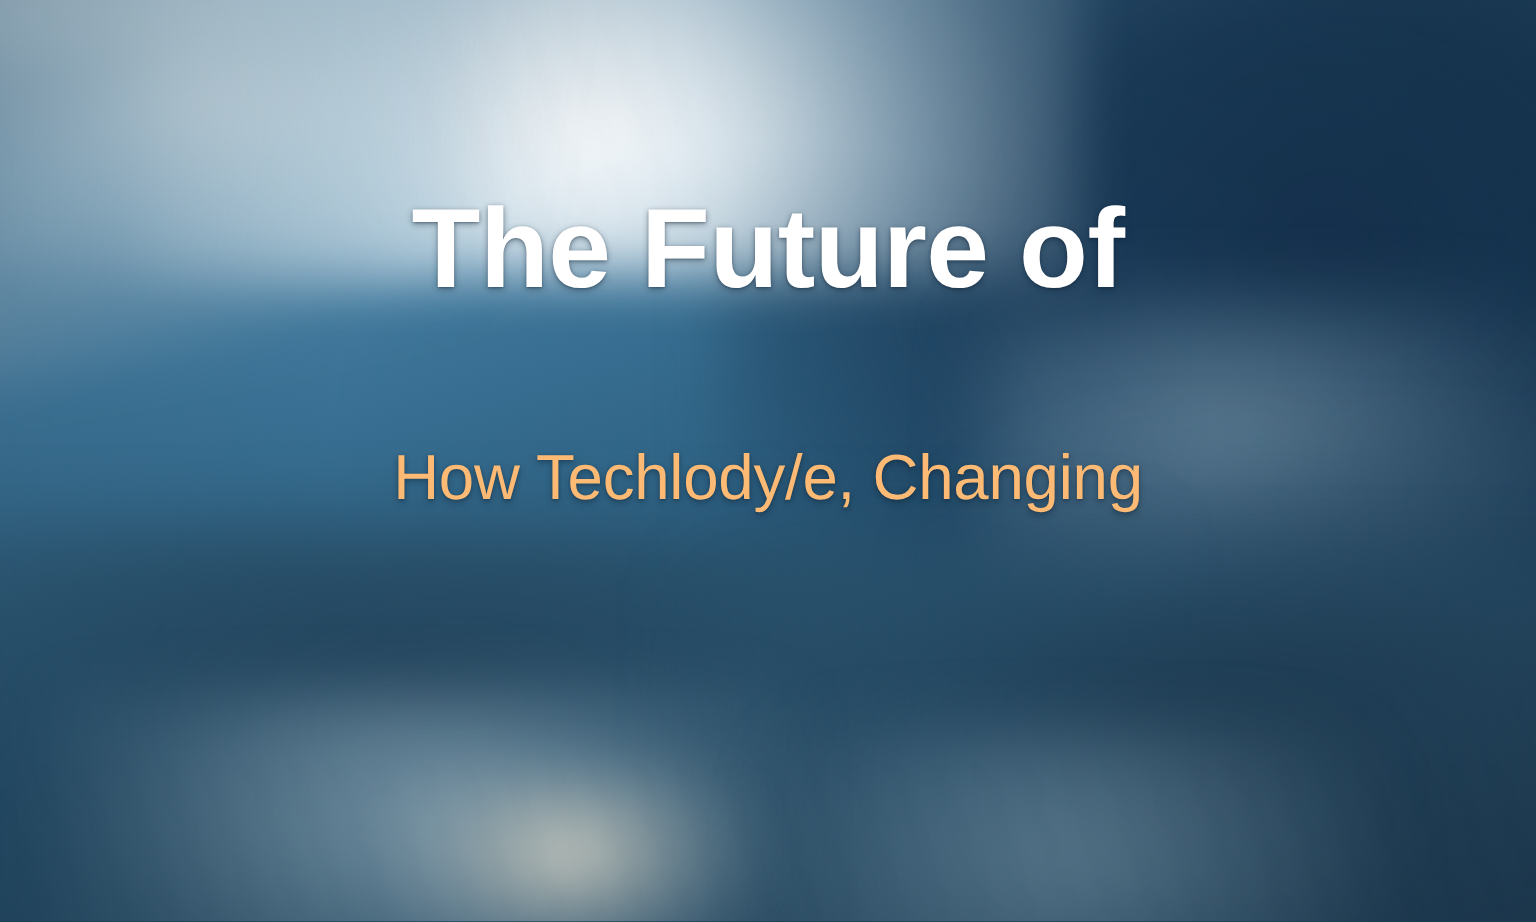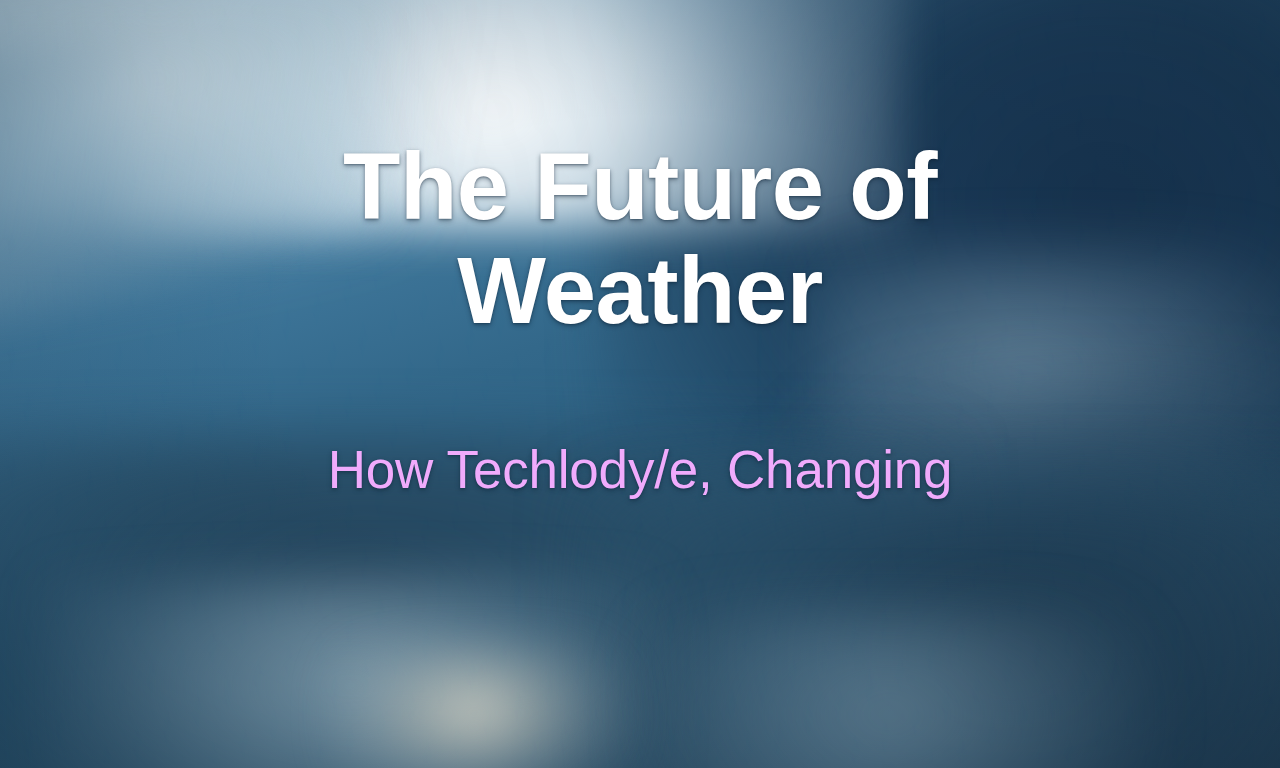--- a/index.html
+++ b/index.html
@@ -228,21 +228,21 @@
 
   
 
   .content {
     position: absolute;
     inset: 0;
     display: flex;
     flex-direction: column;
     align-items: center;
     justify-content: flex-start;
-    padding-top: 72px;
+    padding-top: 92px;
     box-sizing: border-box;
   }
 
   .headline {
     text-align: center;
     color: #ffffff;
     font-size: 94px;
     line-height: 1.11;
     font-weight: 700;
     letter-spacing: -0.5px;
@@ -251,23 +251,23 @@
       0 1px 2px rgba(12,32,50,0.32);
     max-width: 920px;
   }
 
   .headline-line {
     display: block;
     white-space: nowrap;
   }
 
   .subhead {
-    margin-top: 32px;
+    margin-top: 46px;
     text-align: center;
-    color: #f0abfc;
+    color: #fdba74;
     font-size: 53px;
     line-height: 1.17;
     font-weight: 400;
     letter-spacing: -0.2px;
     text-shadow:
       0 2px 5px rgba(12,32,50,0.40),
       0 1px 2px rgba(12,32,50,0.28);
     max-width: 1000px;
   }
 
@@ -293,21 +293,20 @@
   <div class="cloud-bottom-light"></div>
   <div class="cloud-bottom-light2"></div>
   <div class="cloud-warm-break"></div>
   <div class="cloud-streaks"></div>
   <div class="vignette"></div>
 
   <div class="content">
 
     <h1 class="headline">
       <span class="headline-line">The Future of</span>
-      <span class="headline-line">Weather</span>
     </h1>
 
     <h2 class="subhead">
       <span class="subhead-line">How Techlody/e, Changing</span>
     </h2>
 
   </div>
 </div>
 
 </body></html>

